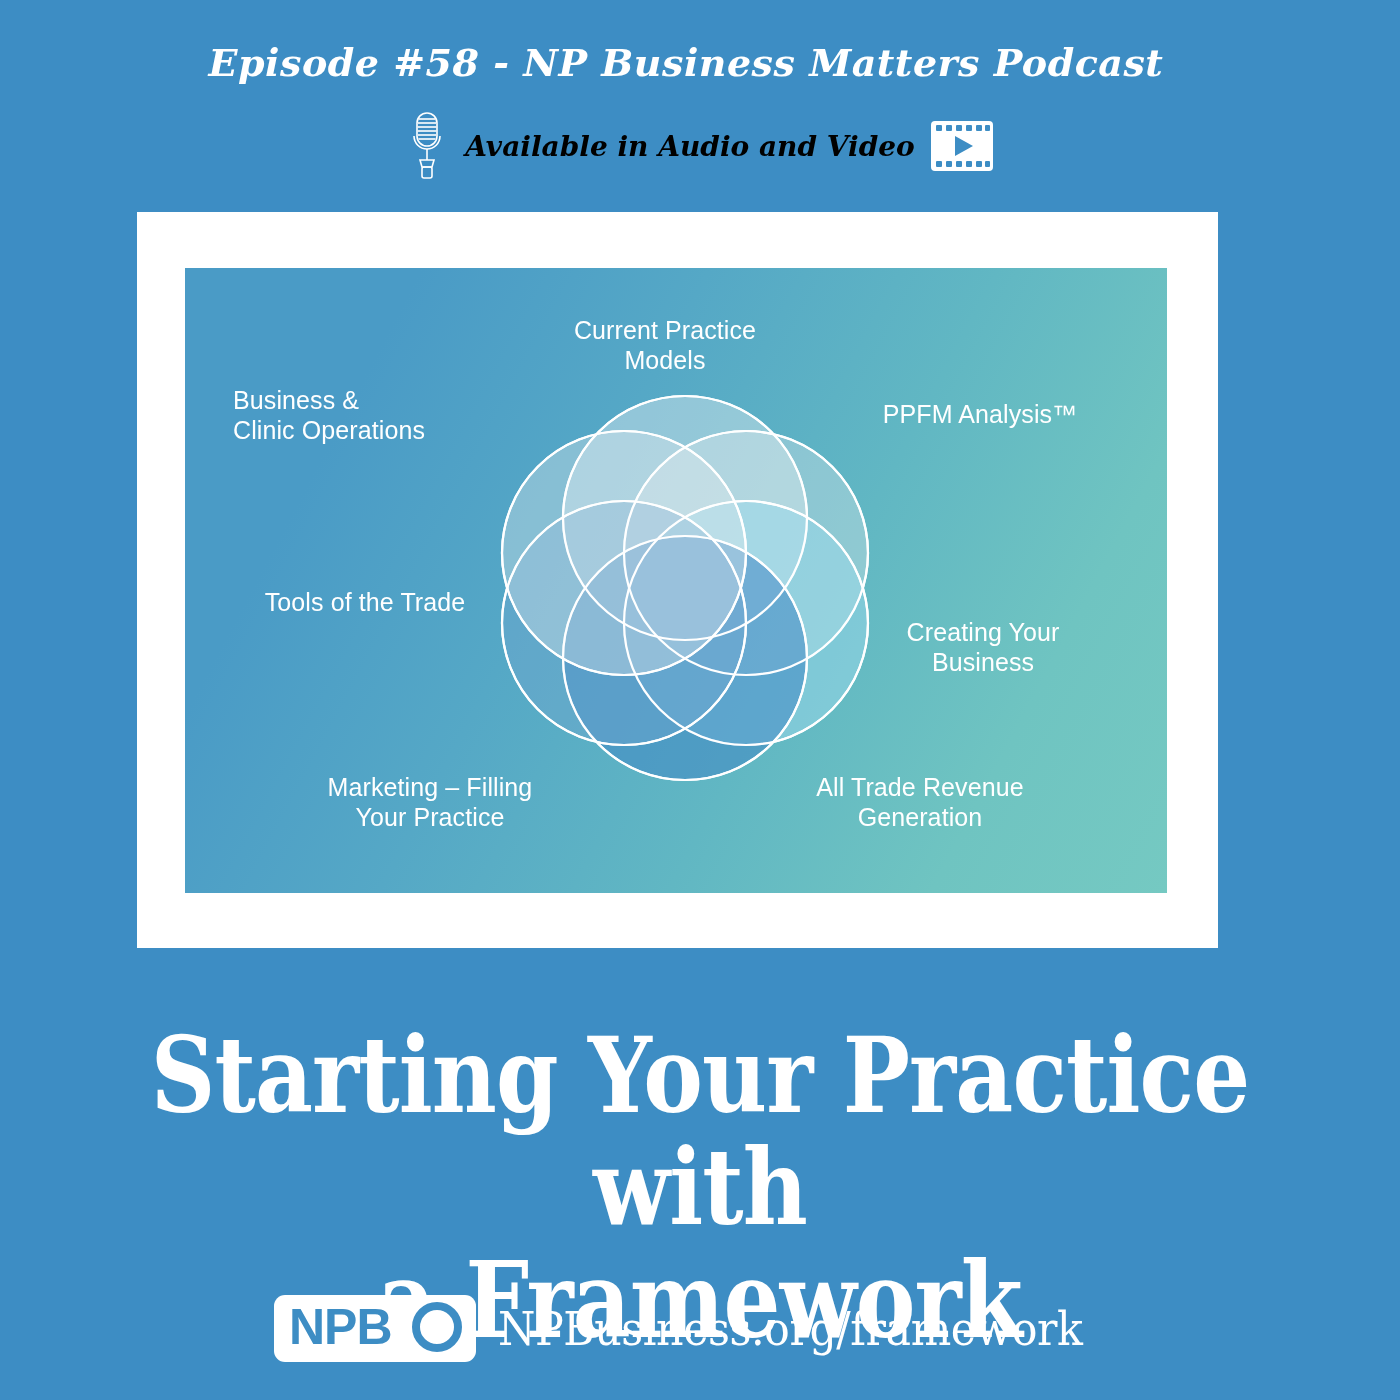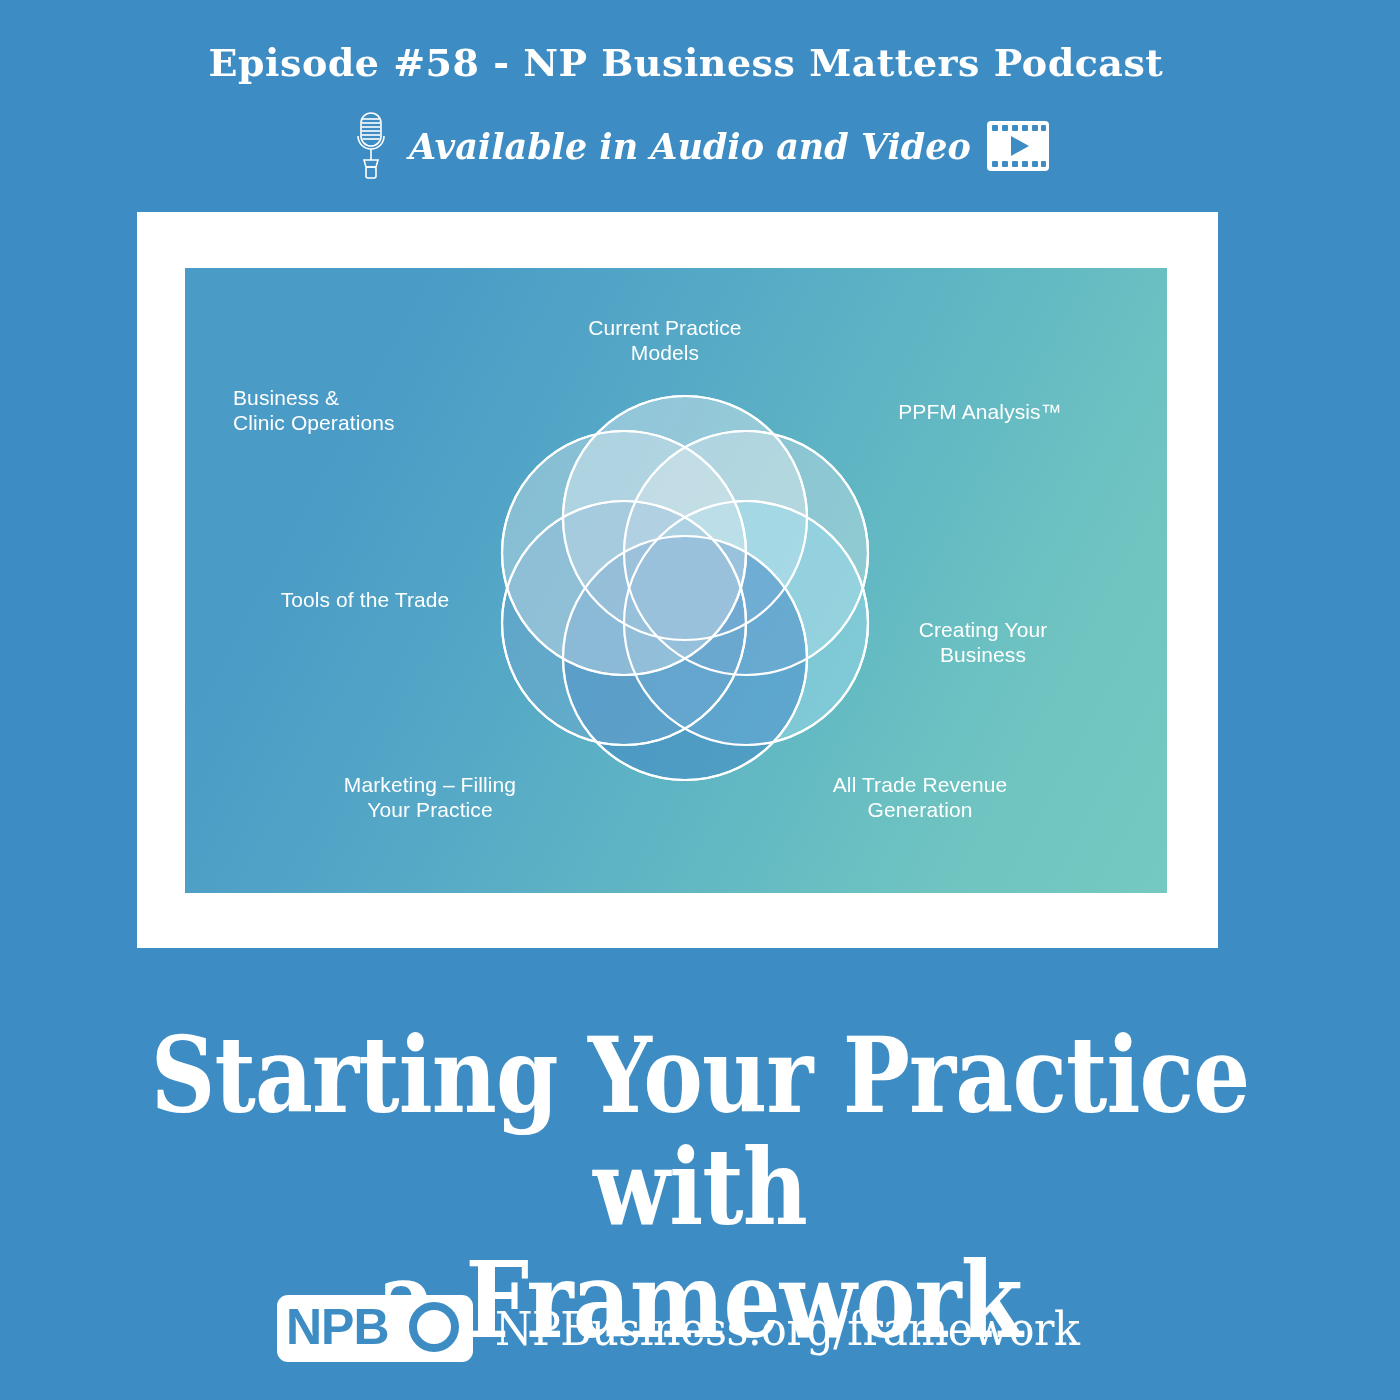--- a/index.html
+++ b/index.html
@@ -23,40 +23,41 @@
     width: 1400px;
     height: 200px;
   }
   .header-line1 {
     position: absolute;
     top: 40px; left: 0;
     width: 1372px;
     text-align: center;
     color: #ffffff;
     font-family: "DejaVu Serif", serif;
+    font-style: italic;
     font-weight: bold;
     font-size: 38px;
     letter-spacing: 0.5px;
     white-space: nowrap;
   }
   .header-line2-wrap {
     position: absolute;
     top: 110px; left: 0;
     width: 1400px;
     display: flex;
     align-items: center;
     justify-content: center;
     gap: 16px;
   }
   .header-line2 {
-    color: #ffffff;
+    color: #000000;
     font-family: "DejaVu Serif", serif;
     font-style: italic;
     font-weight: bold;
-    font-size: 35px;
+    font-size: 28px;
     white-space: nowrap;
   }
 
   
   .mic-icon { width: 42px; height: 72px; flex: 0 0 auto; }
   
   .film-icon { width: 62px; height: 50px; flex: 0 0 auto; }
 
   
   .frame {
@@ -83,21 +84,21 @@
     left: 0; top: 0;
     width: 982px;
     height: 625px;
   }
 
   
   .vlabel {
     position: absolute;
     color: #ffffff;
     font-family: "Liberation Sans", sans-serif;
-    font-size: 21px;
+    font-size: 25px;
     line-height: 1.18;
     letter-spacing: 0.1px;
     white-space: pre-line;
   }
   .lbl-current   { left: 330px; top:  48px; width: 300px; text-align: center; }
   .lbl-ppfm      { left: 645px; top: 132px; width: 300px; text-align: center; }
   .lbl-creating  { left: 668px; top: 302px; width: 260px; text-align: center; margin-top: 48px; }
   .lbl-revenue   { left: 565px; top: 505px; width: 340px; text-align: center; }
   .lbl-marketing { left:  75px; top: 505px; width: 340px; text-align: center; }
   .lbl-tools     { left:  15px; top: 320px; width: 330px; text-align: center; }
@@ -128,21 +129,21 @@
     top: 1295px;
     width: 1400px;
     display: flex;
     align-items: center;
     justify-content: center;
     gap: 22px;
   }
   .npbo-logo {
     background: #ffffff;
     border-radius: 11px;
-    padding: 5px 13px 6px 7px;
+    padding: 5px 13px 6px 13px;
     display: flex;
     align-items: center;
   }
   .npbo-logo svg { display: block; }
   .footer-url {
     color: #ffffff;
     font-family: "DejaVu Serif", serif;
     font-size: 46px;
     letter-spacing: -0.5px;
     transform: scaleX(0.93);

